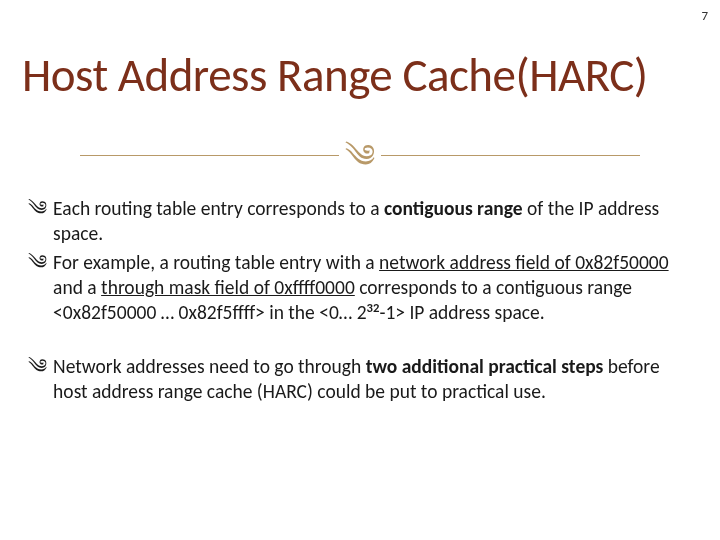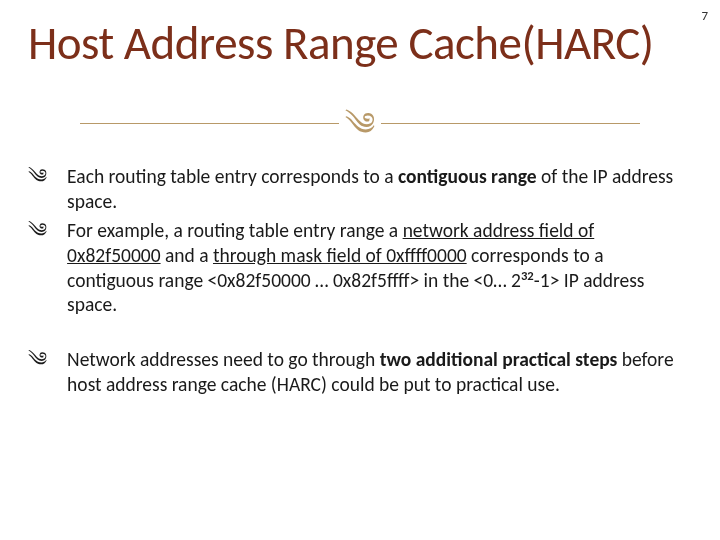--- a/index.html
+++ b/index.html
@@ -14,23 +14,24 @@
     position: absolute;
     top: 8px;
     right: 12px;
     font-size: 13px;
     color: #333;
   }
   .title {
     font-size: 47px;
     font-weight: 400;
     color: #7c2f1a;
-    padding: 18px 22px 8px 28px;
+    padding: 18px 22px 8px 22px;
     line-height: 1.1;
     letter-spacing: -0.5px;
+    margin-top: 32px;
   }
   .divider {
     display: flex;
     align-items: center;
     justify-content: center;
     padding: 30px 80px 24px 80px;
   }
   .divider-line {
     flex: 1;
     height: 1.5px;
@@ -59,21 +60,20 @@
   .bullet-glyph {
     flex: 0 0 auto;
     font-family: "Segoe UI Symbol", sans-serif;
     font-size: 20px;
     margin-right: 6px;
     color: #1a1a1a;
     line-height: 1.28;
   }
   .bullet-text {
     flex: 1;
-    margin-left: 14px;
   }
   .bold { font-weight: 700; }
   .ul { text-decoration: underline; }
   .sup { font-size: 0.65em; vertical-align: super; line-height: 0; font-weight: bold; }
 </style>
 </head>
 <body>
 
 <div class="page-number">7</div>
 
@@ -90,21 +90,21 @@
   <div class="bullet">
     <span class="bullet-glyph">༄</span>
     <span class="bullet-text">
       <span>Each routing table entry corresponds to a </span><span class="bold">contiguous range</span><span> of the IP address space.</span>
     </span>
   </div>
 
   <div class="bullet">
     <span class="bullet-glyph">༄</span>
     <span class="bullet-text">
-      <span>For example, a routing table entry range a </span><span class="ul">network address field of 0x82f50000</span><span> and a </span><span class="ul">through mask field of 0xffff0000</span><span> corresponds to a contiguous range &lt;0x82f50000 … 0x82f5ffff&gt; in the &lt;0… 2</span><span class="sup">32</span><span>-1&gt; IP address space.</span>
+      <span>For example, a routing table entry with a </span><span class="ul">network address field of 0x82f50000</span><span> and a </span><span class="ul">through mask field of 0xffff0000</span><span> corresponds to a contiguous range &lt;0x82f50000 … 0x82f5ffff&gt; in the &lt;0… 2</span><span class="sup">32</span><span>-1&gt; IP address space.</span>
     </span>
   </div>
 
   <div class="bullet gap">
     <span class="bullet-glyph">༄</span>
     <span class="bullet-text">
       <span>Network addresses need to go through </span><span class="bold">two additional practical steps</span><span> before host address range cache (HARC) could be put to practical use.</span>
     </span>
   </div>
 

